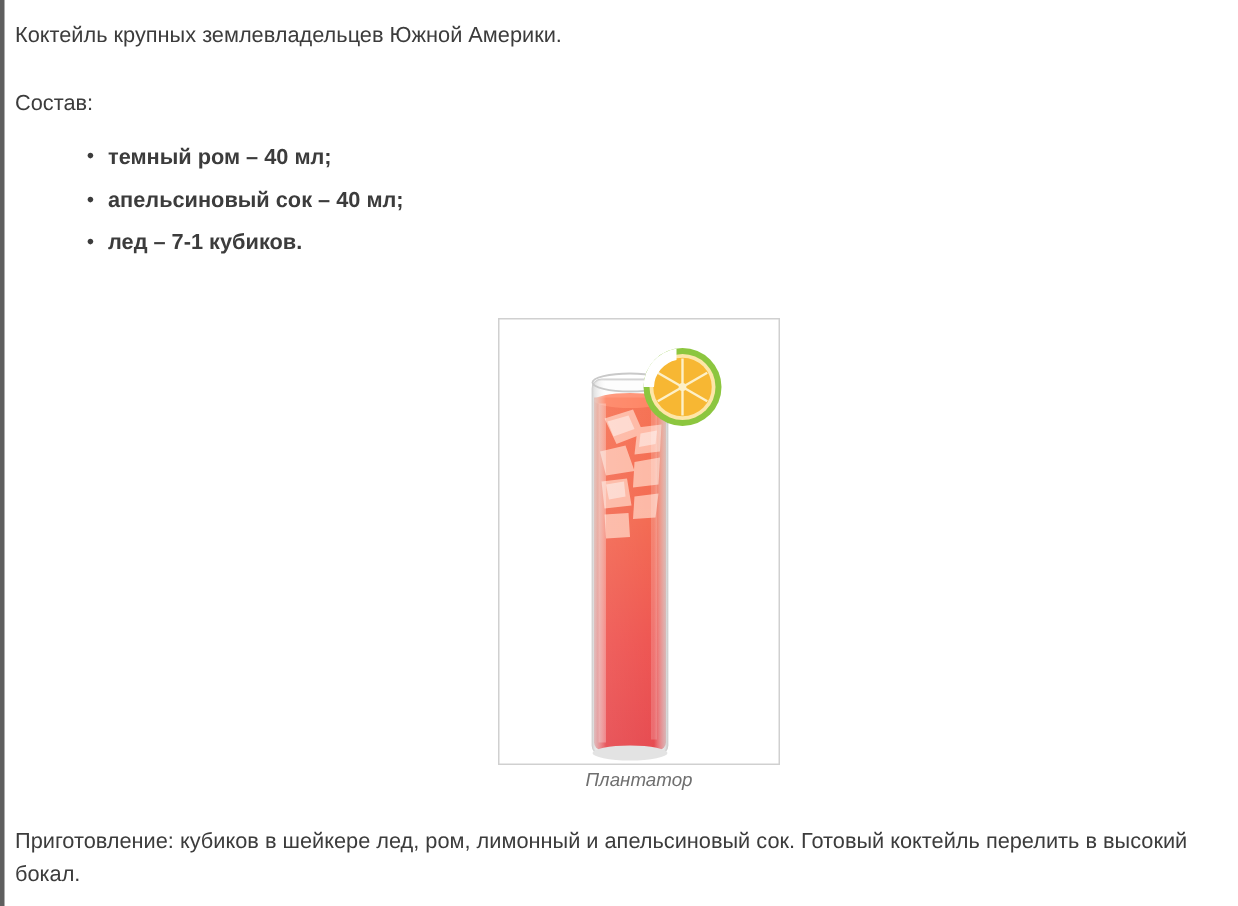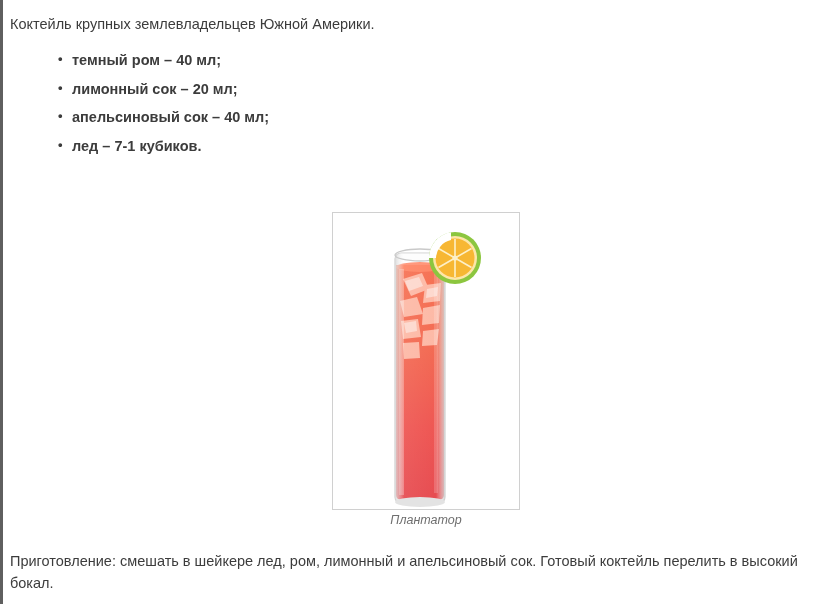--- a/index.html
+++ b/index.html
@@ -106,24 +106,24 @@
 </style>
 </head>
 <body>
 
 <div class="left-rule"></div>
 
 <div class="page">
 
   <p class="intro">Коктейль крупных землевладельцев Южной Америки.</p>
 
+  <p class="ingredients-label">Состав:</p>
 
   <ul class="ingredients">
     <li>темный ром – 40 мл;</li>
-    <li>лимонный сок – 20 мл;</li>
     <li>апельсиновый сок – 40 мл;</li>
     <li>лед – 7-1 кубиков.</li>
   </ul>
 
 </div>
 
 <div class="figure">
   <div class="glass-wrap">
     <svg width="186" height="296" viewBox="0 0 186 296" xmlns="http://www.w3.org/2000/svg">
       <defs>
@@ -190,13 +190,13 @@
         </g>
         <circle cx="0" cy="0" r="2.6" fill="#fdf0c8"></circle>
         <path d="M -26 0 A 26 26 0 0 1 -4 -25.7 L -4 -18 A 19 19 0 0 0 -19 0 Z" fill="#ffffff"></path>
       </g>
     </svg>
   </div>
 </div>
 
 <div class="figure-caption">Плантатор</div>
 
-<div class="outro">Приготовление: смешать в шейкере лед, ром, лимонный и апельсиновый сок. Готовый коктейль перелить в высокий бокал.</div>
+<div class="outro">Приготовление: кубиков в шейкере лед, ром, лимонный и апельсиновый сок. Готовый коктейль перелить в высокий бокал.</div>
 
 </body></html>

